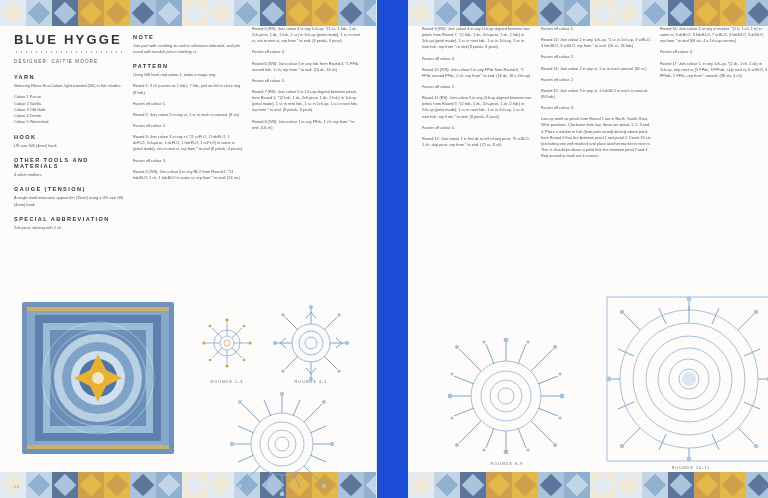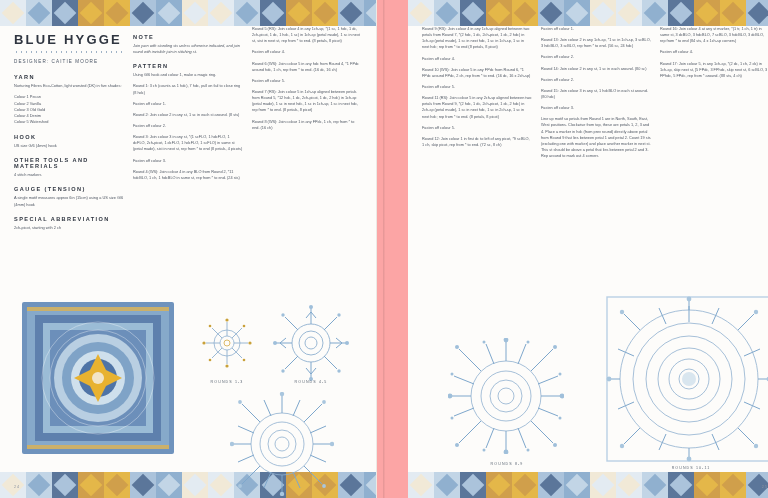--- a/index.html
+++ b/index.html
@@ -1,17 +1,17 @@
 <!DOCTYPE html>
 <html><head>
 <meta charset="utf-8">
 <style>
   html,body{margin:0;padding:0;background:#ffffff;}
   body{width:768px;height:498px;overflow:hidden;font-family:"Liberation Sans",sans-serif;color:#2b2b33;}
-  .spread{position:relative;width:620px;height:498px;background:#fca5a5;display:flex;gap:31px;}
+  .spread{position:relative;width:620px;height:498px;background:#1d4ed8;display:flex;gap:31px;}
   .page{position:relative;width:384px;height:498px;box-sizing:border-box;background:#fdfcfa;}
   .page.left{border-right:1px solid #ece9e4;}
   .gutter{position:absolute;left:383px;top:0;width:2px;height:498px;background:linear-gradient(to right,rgba(0,0,0,0.10),rgba(0,0,0,0.02));z-index:6;}
 
   
   .tilestrip{position:absolute;left:0;width:100%;height:26px;overflow:hidden;z-index:1;}
   .tilestrip.top{top:0;}
   .tilestrip.bot{bottom:0;}
   .tile{position:absolute;width:26px;height:26px;opacity:.85;}
   .tile:before{content:"";position:absolute;inset:4px;border-radius:2px;transform:rotate(45deg);}

